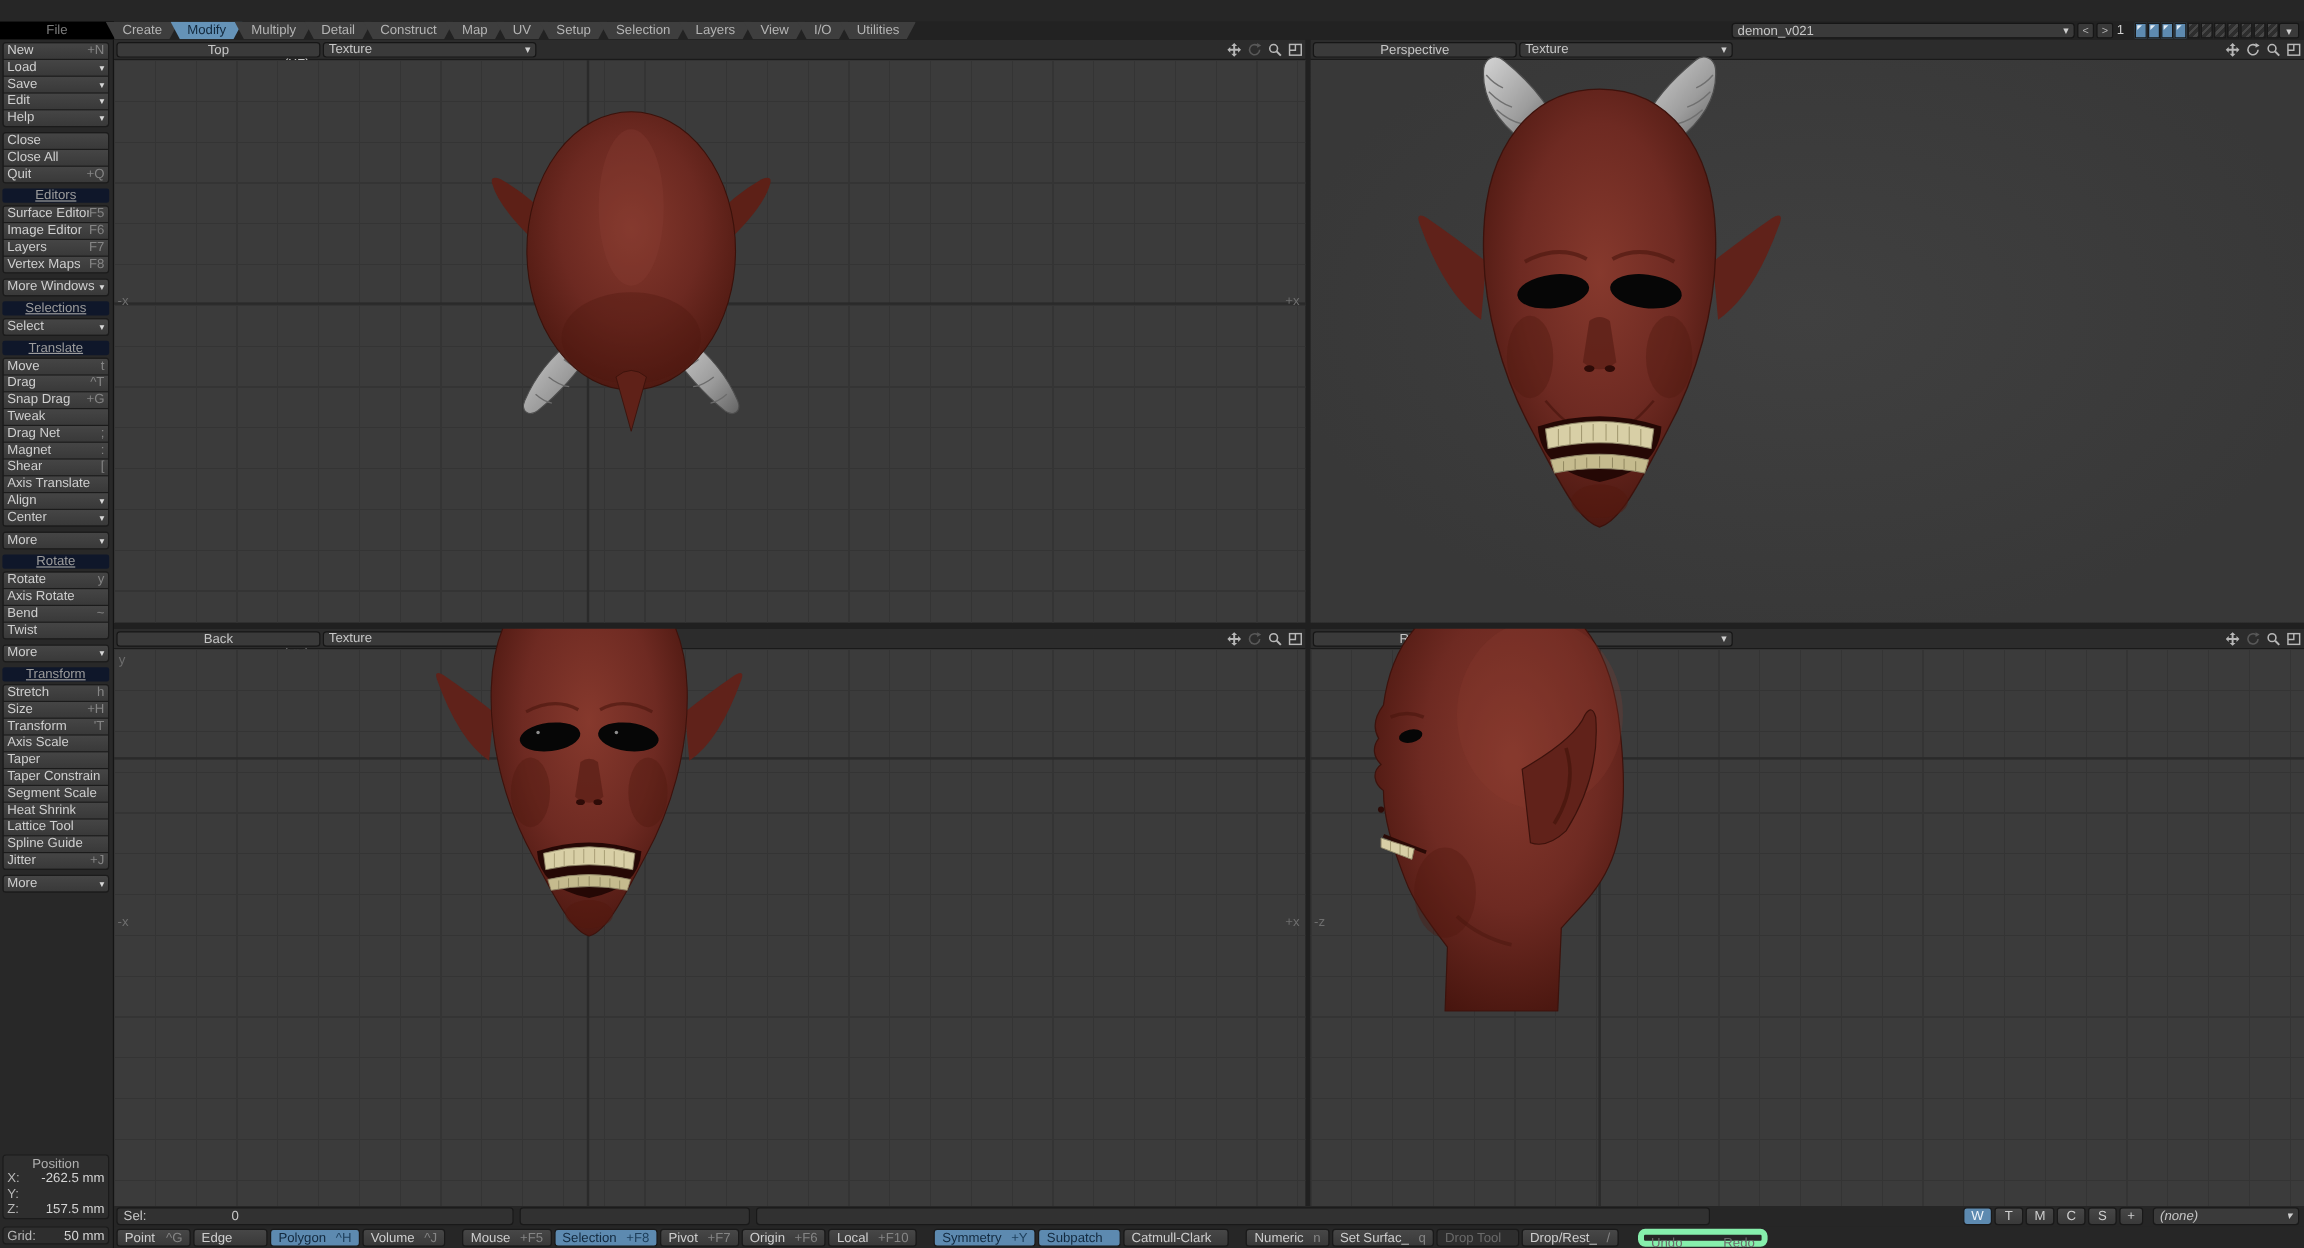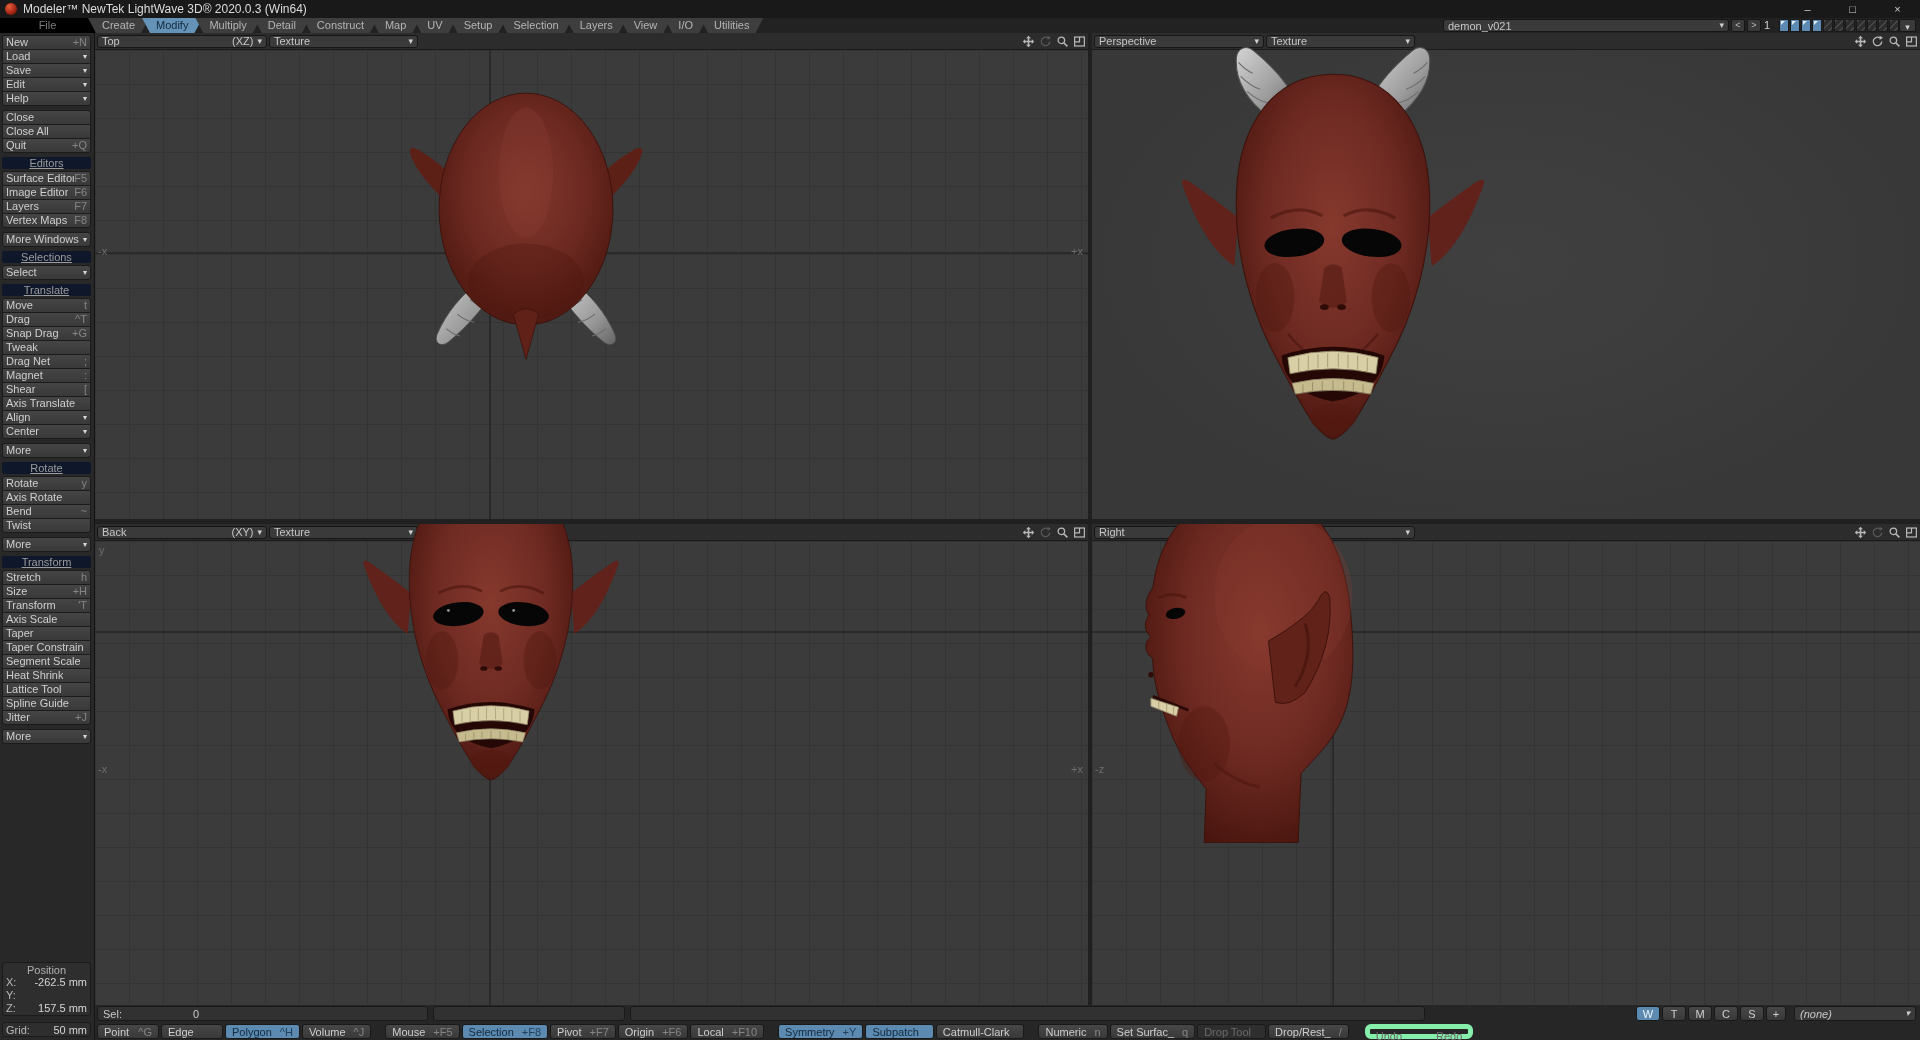--- a/index.html
+++ b/index.html
@@ -68,22 +68,22 @@
   #viewarea{position:absolute;left:95px;top:33px;width:1825px;height:972px;background:#202020;}
   .pane{position:absolute;overflow:hidden;}
   #pane-top{left:0;top:0;width:993px;height:486px;}
   #pane-persp{left:997px;top:0;width:828px;height:486px;}
   #pane-back{left:0;top:491px;width:993px;height:481px;}
   #pane-right{left:997px;top:491px;width:828px;height:481px;}
   .vp-header{position:absolute;left:0;top:0;right:0;height:17px;background:#2c2c2c;
              display:flex;align-items:center;border-bottom:1px solid #1a1a1a;box-sizing:border-box;}
   .vp-dd{height:13px;background:#3a3a3a;border:1px solid #161616;border-radius:3px;
          display:flex;align-items:center;padding:0 4px;box-sizing:border-box;margin-left:2px;color:#c6c6c6;}
-  .vp-view{width:170px;}
-  .vp-shade{width:149px;}
+  .vp-view{width:170px;flex-direction:column;}
+  .vp-shade{width:178px;}
   .vp-axis{margin-left:auto;margin-right:4px;color:#c6c6c6;}
   .vp-icons{position:absolute;right:2px;top:2px;display:flex;gap:3px;}
   .vpicon{width:14px;height:13px;display:flex;align-items:center;justify-content:center;}
   .vp-canvas{position:absolute;left:0;top:17px;right:0;bottom:0;background:#3b3b3b;}
   .gridbg{background-color:#3b3b3b;background-image:
       repeating-linear-gradient(to right,#343434 0 1px,transparent 1px 34px),
       repeating-linear-gradient(to bottom,#343434 0 1px,transparent 1px 34px);}
   .perspbg{background:radial-gradient(ellipse at 50% 45%,#404040,#383838 75%);}
   .vax{position:absolute;top:0;bottom:0;width:2px;background:#2a2a2a;}
   .hax{position:absolute;left:0;right:0;height:2px;background:#2a2a2a;}
@@ -115,29 +115,20 @@
   .tbtn.dim{color:#6a6a6a;background:#2e2e2e;}
   .tgap{width:12px;}
   .tgroup{height:15px;line-height:15px;display:flex;border:5px solid #86efac;border-radius:6px;
           margin-left:4px;padding:0 6px;color:#6a6a6a;gap:34px;box-sizing:border-box;}
 </style>
 </head>
 <body>
 
 <div id="root">
 
-  <div id="titlebar">
-    <div id="appicon"></div>
-    <div id="apptitle">Modeler™ NewTek LightWave 3D® 2020.0.3 (Win64)</div>
-    <div id="wincontrols">
-      <div class="winbtn">–</div>
-      <div class="winbtn">□</div>
-      <div class="winbtn">×</div>
-    </div>
-  </div>
 
   <div id="menubar">
     <div id="file-tab">File</div>
     <div id="menu-tabs">
         <div class="mtab">Create</div>
         <div class="mtab on">Modify</div>
         <div class="mtab">Multiply</div>
         <div class="mtab">Detail</div>
         <div class="mtab">Construct</div>
         <div class="mtab">Map</div>

